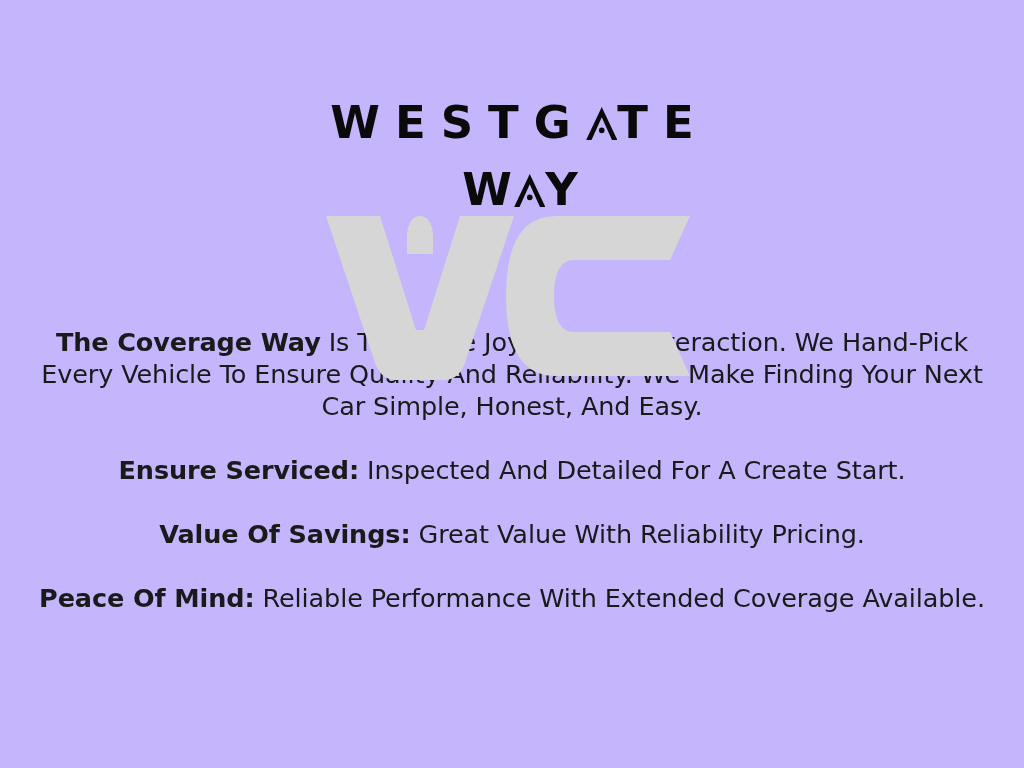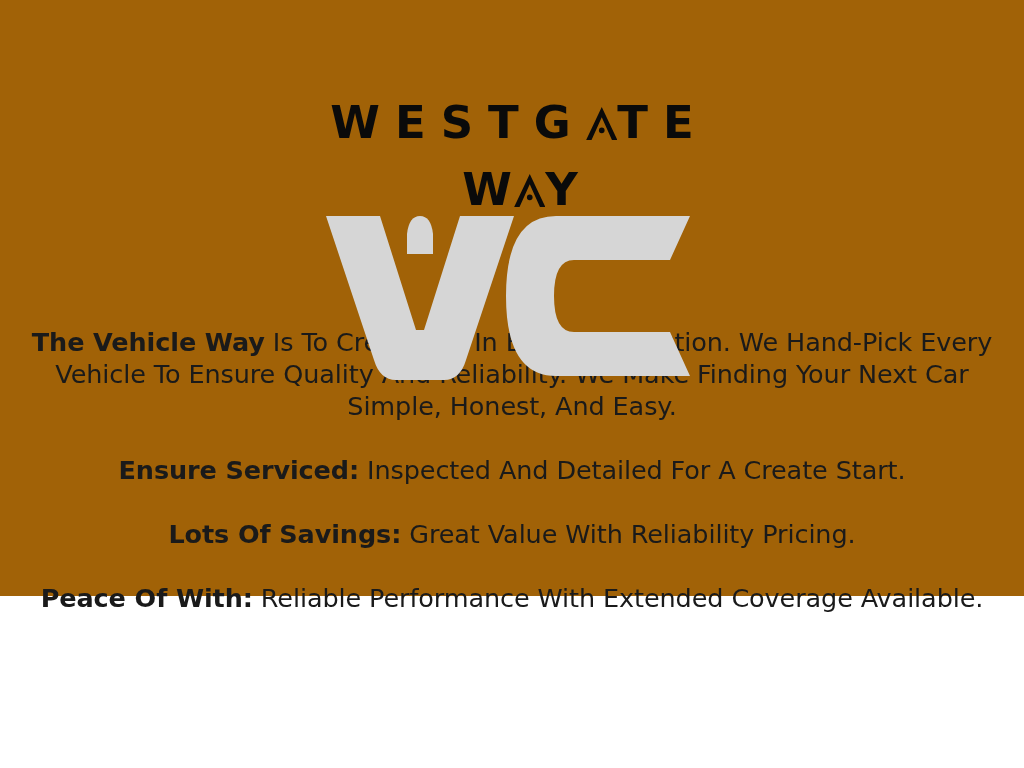--- a/index.html
+++ b/index.html
@@ -12,22 +12,22 @@
     background: #ffffff;
     font-family: "Liberation Sans", sans-serif;
     color: #111111;
     overflow: hidden;
     position: relative;
   }
 
   .slide {
     position: relative;
     width: 1024px;
-    height: 596px;
-    background: #a16207;
+    height: 768px;
+    background: #c4b5fd;
   }
 
   
   .logo-block {
     position: absolute;
     left: 0;
     top: 100px;
     width: 1024px;
     height: 190px;
   }
@@ -139,23 +139,23 @@
       <div class="logo-line-2">W<span class="glyph-a"><svg viewBox="0 0 70 74" xmlns="http://www.w3.org/2000/svg" aria-hidden="true">
               <path d="M35 0 L70 74 L58 74 L35 23 L12 74 L0 74 Z" fill="#0a0a0a"></path>
               <circle cx="35" cy="52" r="6.2" fill="#0a0a0a"></circle>
             </svg></span>Y</div>
     </div>
 
   </div>
 
   <div class="copy">
 
-    <p class="para"><b>The Vehicle Way</b><span> Is To Create Joy In Every Interaction. We Hand-Pick Every Vehicle To Ensure Quality And Reliability. We Make Finding Your Next Car Simple, Honest, And Easy.</span></p>
+    <p class="para"><b>The Coverage Way</b><span> Is To Create Joy In Every Interaction. We Hand-Pick Every Vehicle To Ensure Quality And Reliability. We Make Finding Your Next Car Simple, Honest, And Easy.</span></p>
 
     <p class="para"><b>Ensure Serviced:</b><span> Inspected And Detailed For A Create Start.</span></p>
 
-    <p class="para"><b>Lots Of Savings:</b><span> Great Value With Reliability Pricing.</span></p>
+    <p class="para"><b>Value Of Savings:</b><span> Great Value With Reliability Pricing.</span></p>
 
-    <p class="para"><b>Peace Of With:</b><span> Reliable Performance With Extended Coverage Available.</span></p>
+    <p class="para"><b>Peace Of Mind:</b><span> Reliable Performance With Extended Coverage Available.</span></p>
 
   </div>
 
 </div>
 
 </body></html>

